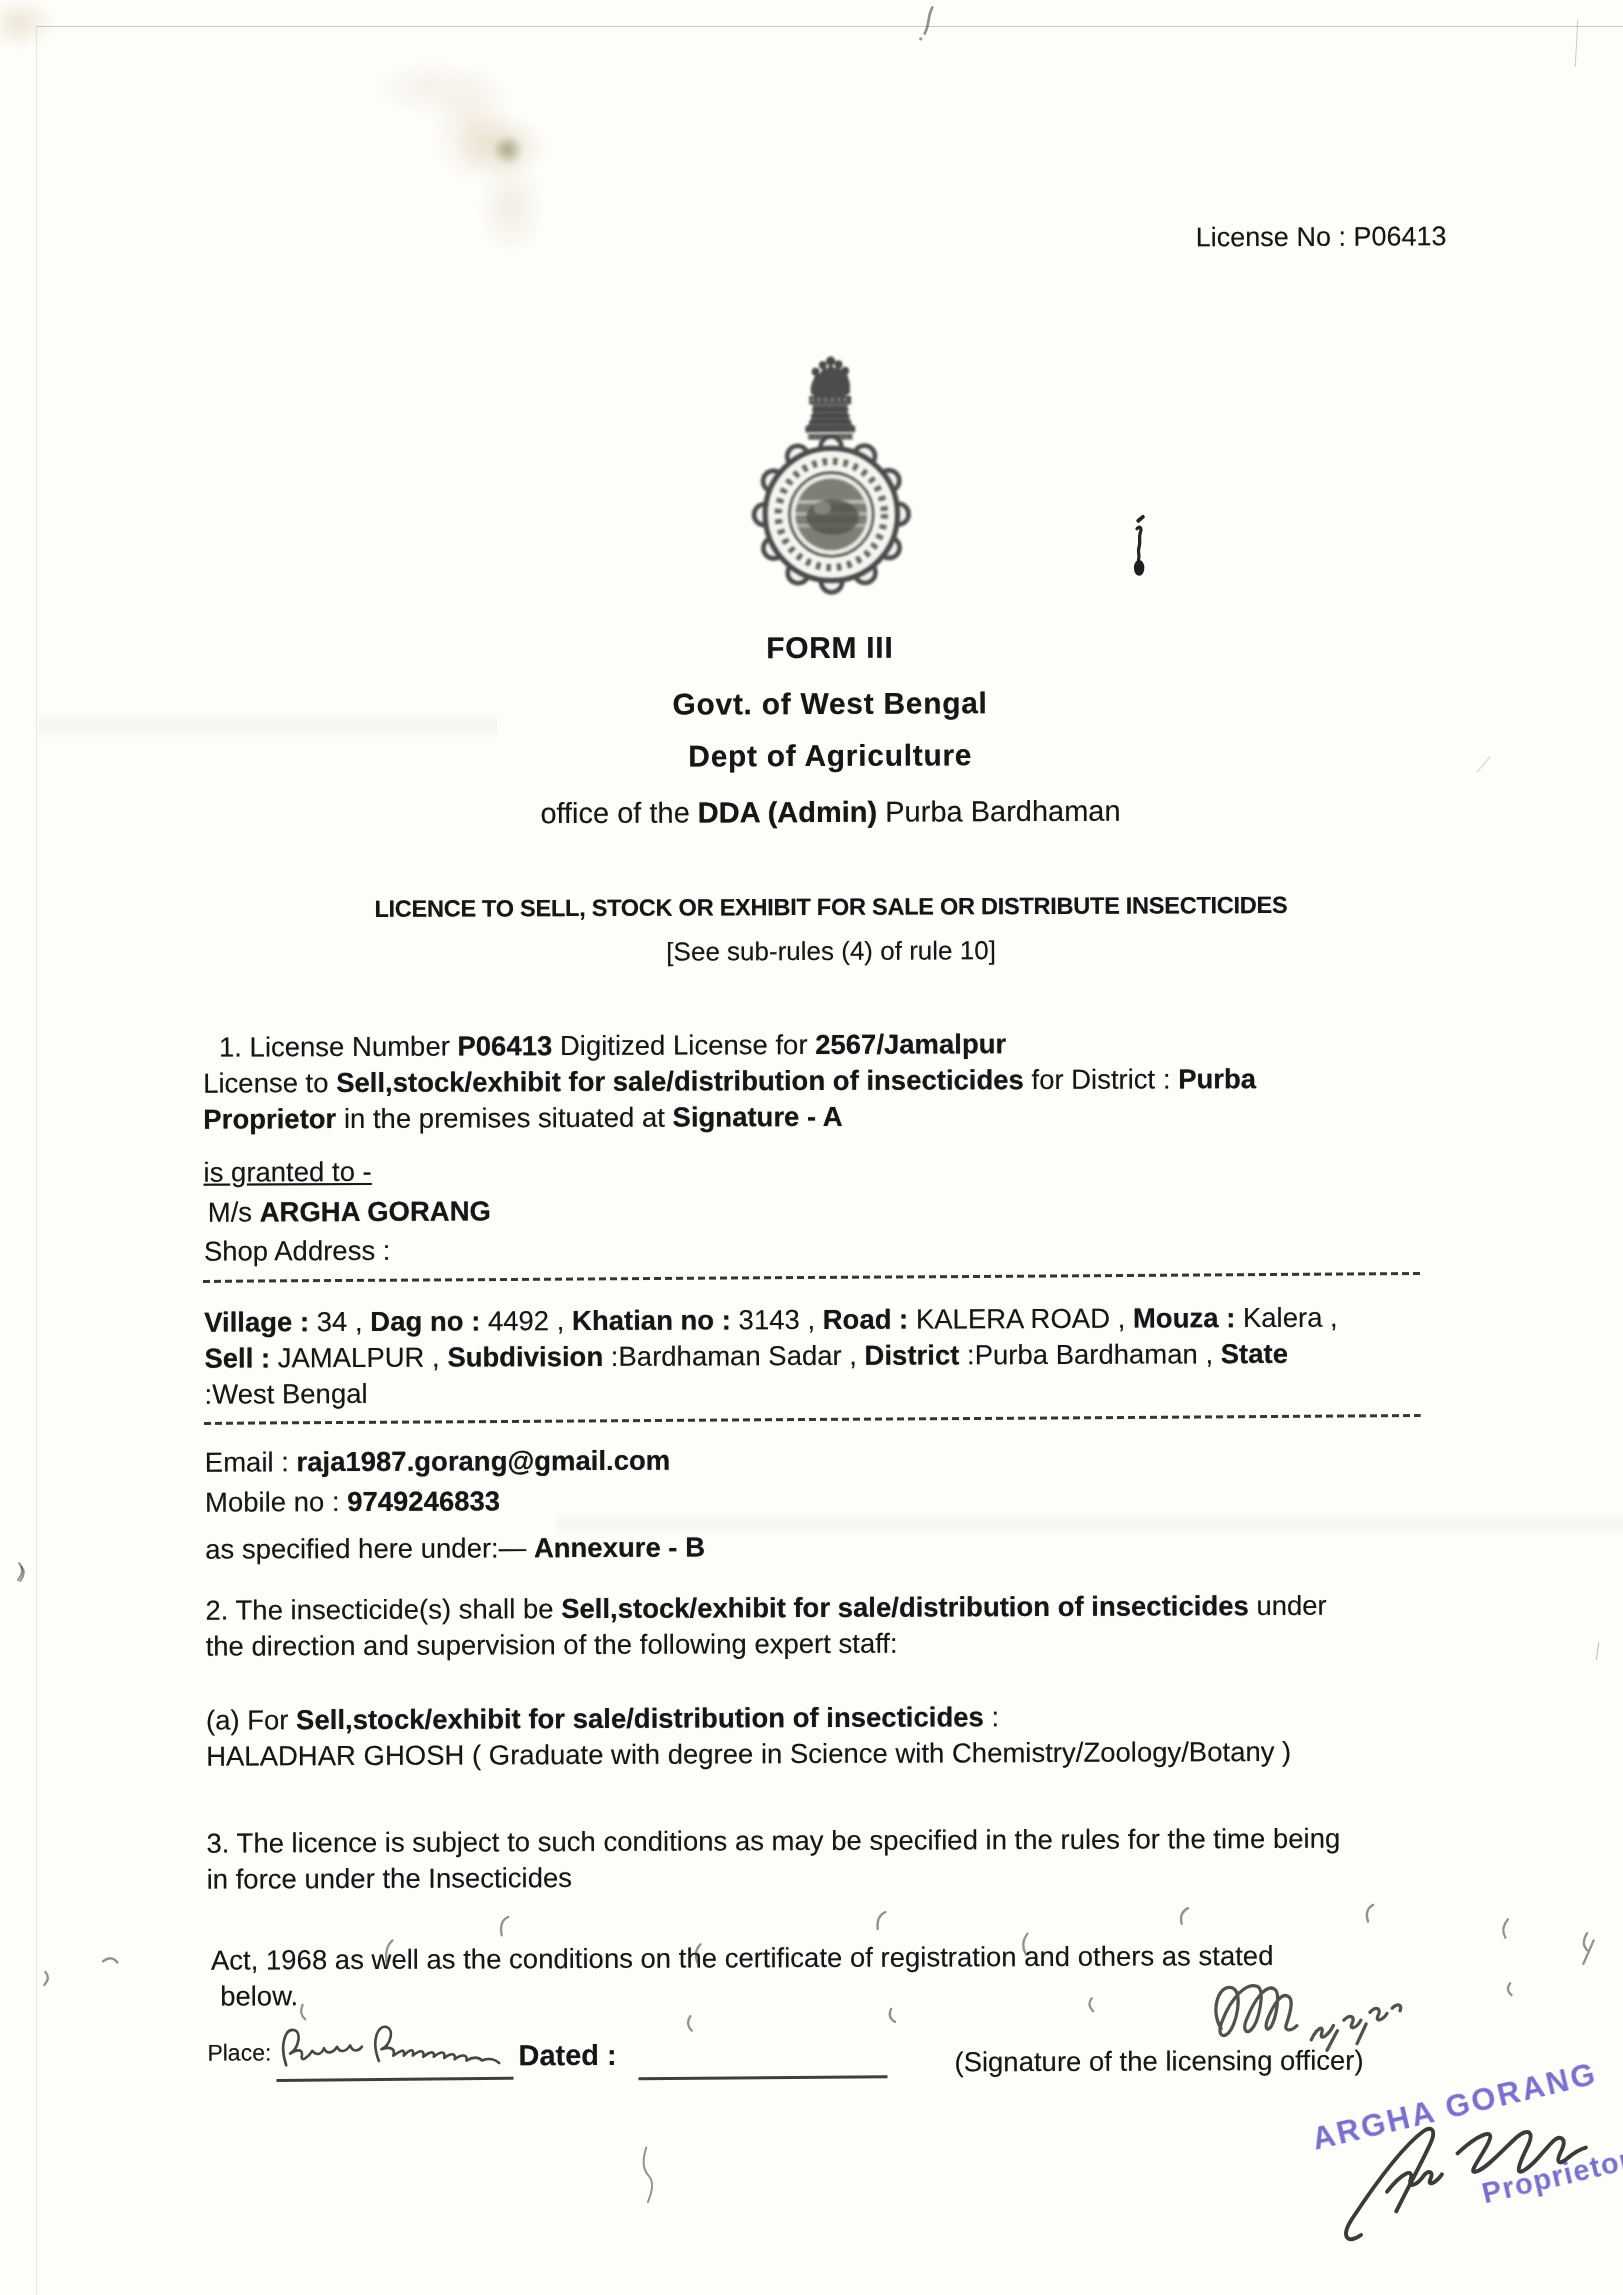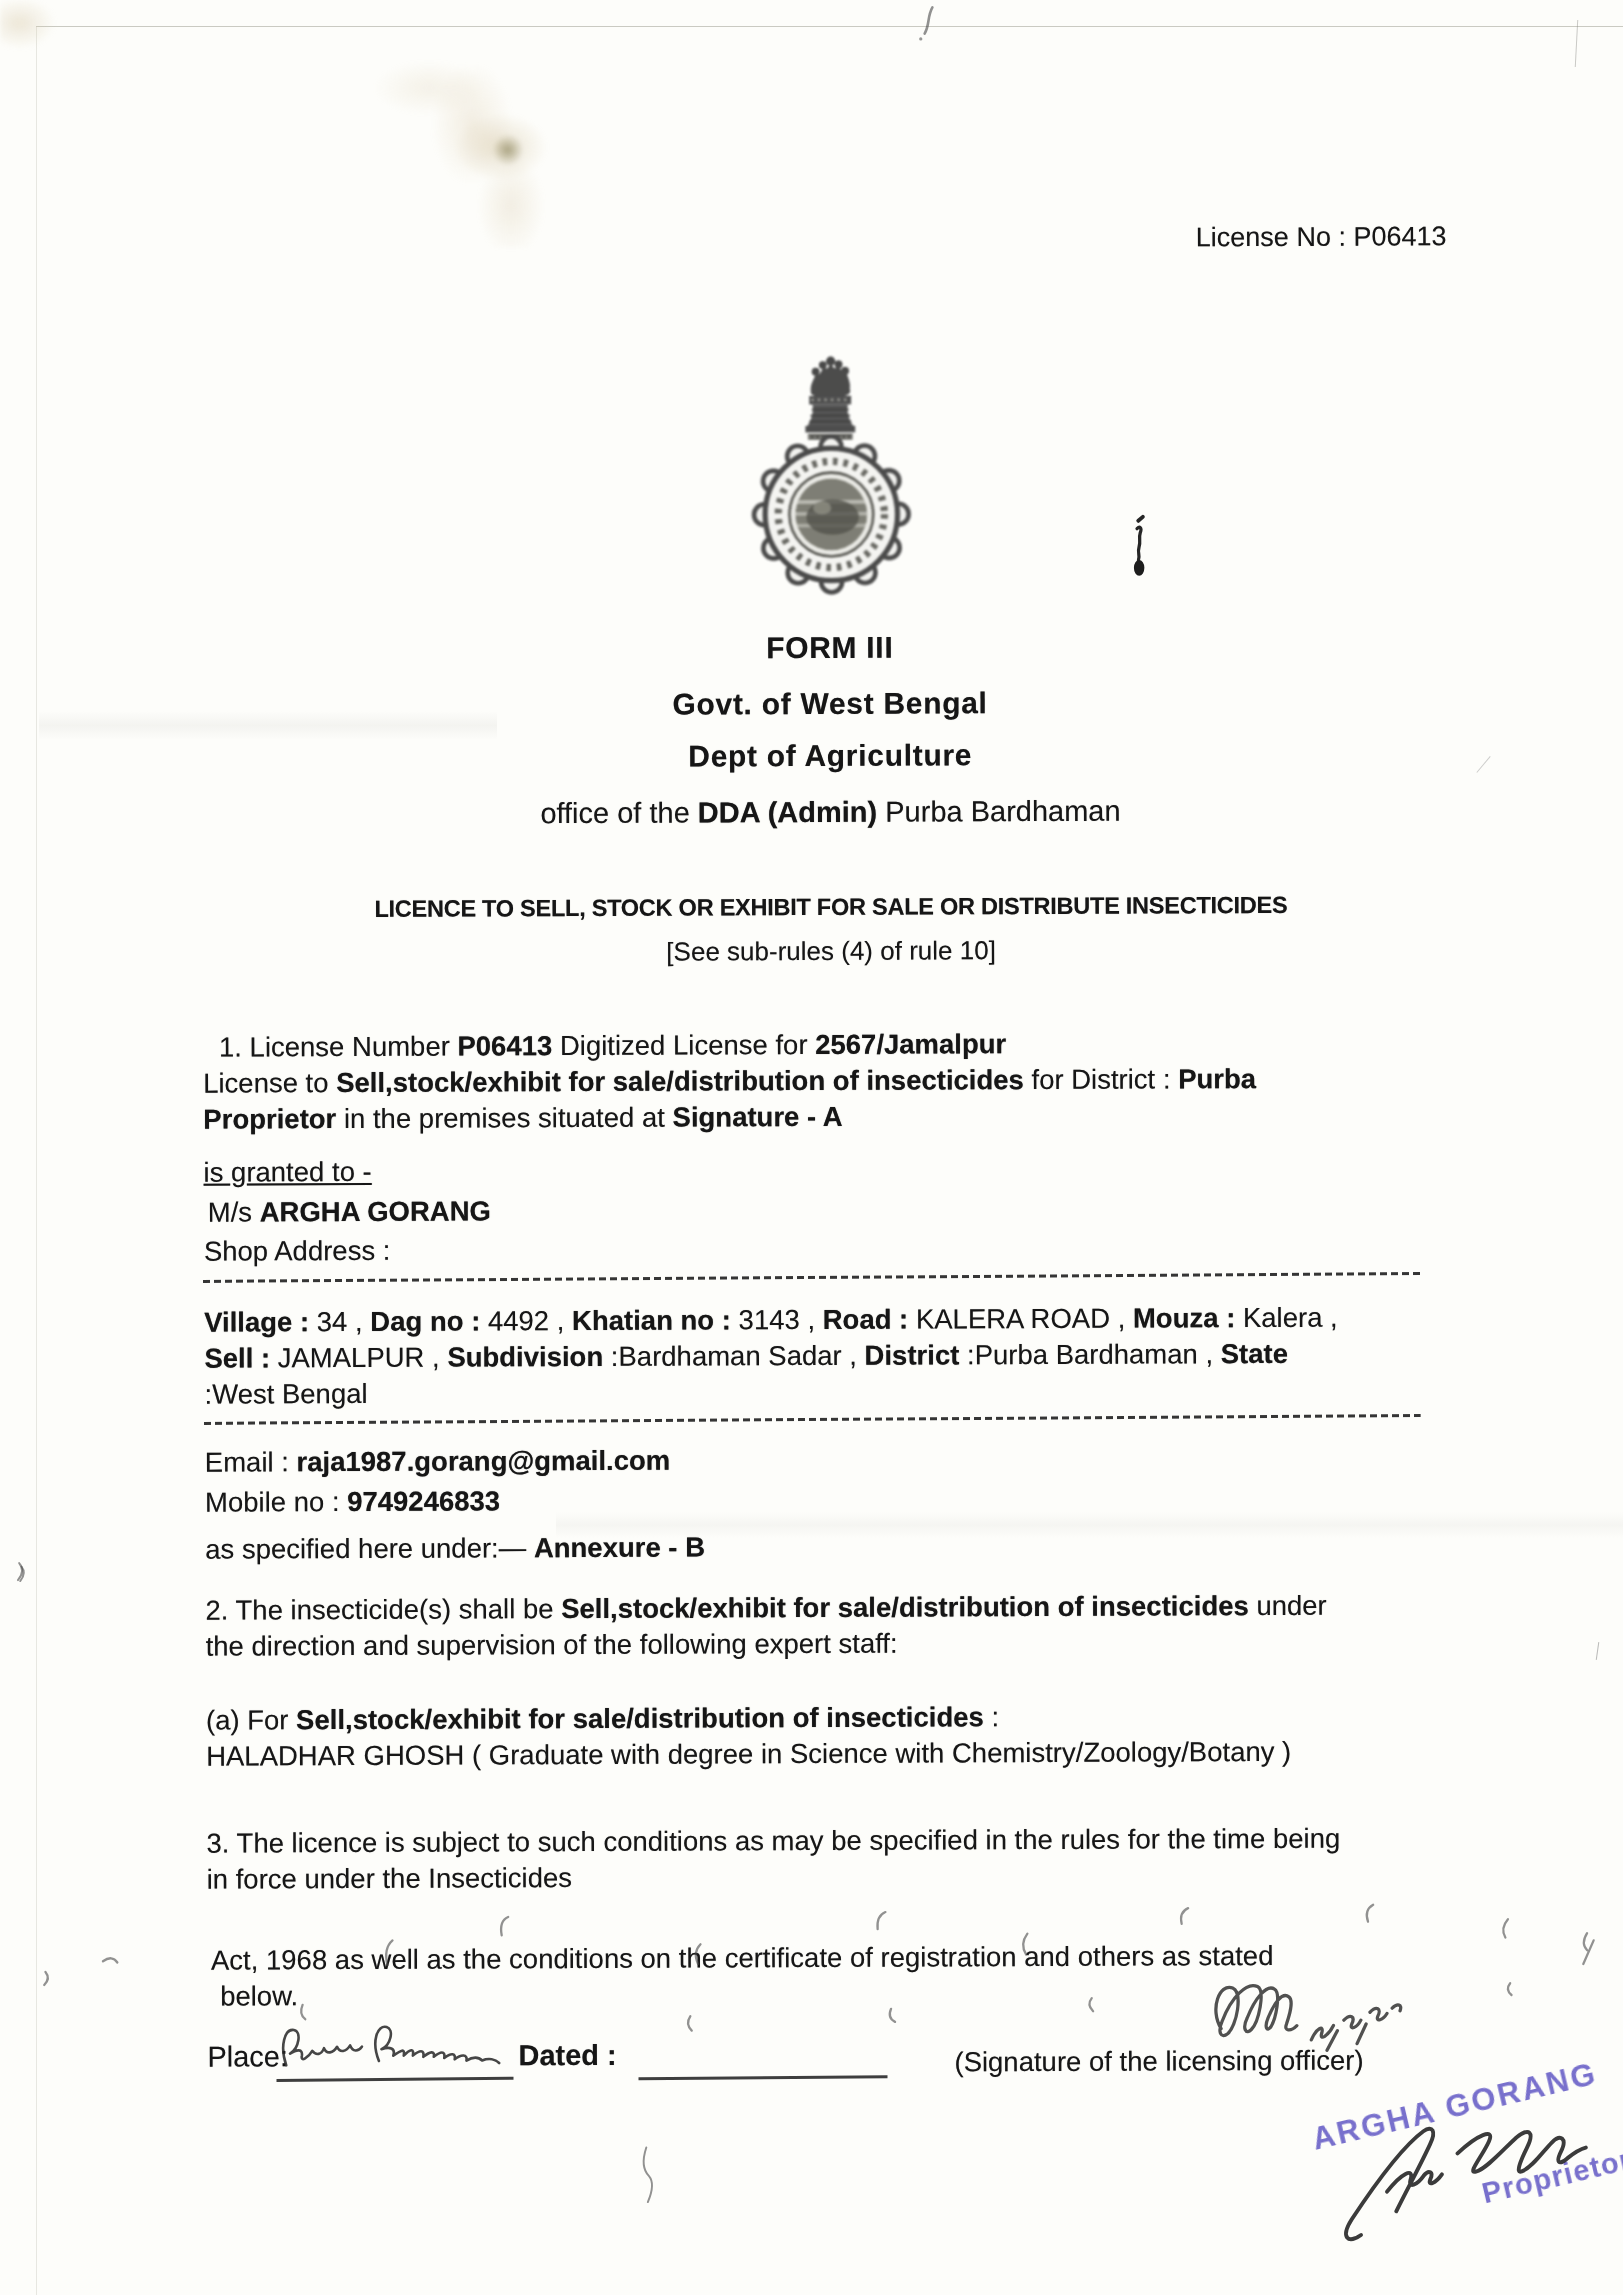--- a/index.html
+++ b/index.html
@@ -150,21 +150,21 @@
     <div class="line" style="left:203px;top:1591px;"><span>2. The insecticide(s) shall be </span><span class="b">Sell,stock/exhibit for sale/distribution of insecticides</span><span> under</span></div>
     <div class="line" style="left:203px;top:1627px;">the direction and supervision of the following expert staff:</div>
     <div class="line" style="left:203px;top:1701px;"><span>(a) For </span><span class="b">Sell,stock/exhibit for sale/distribution of insecticides</span><span> :</span></div>
     <div class="line" style="left:203px;top:1737px;">HALADHAR GHOSH ( Graduate with degree in Science with Chemistry/Zoology/Botany )</div>
 
     <div class="line" style="left:203px;top:1824px;">3. The licence is subject to such conditions as may be specified in the rules for the time being</div>
     <div class="line" style="left:203px;top:1860px;">in force under the Insecticides</div>
     <div class="line" style="left:207px;top:1941px;">Act, 1968 as well as the conditions on the certificate of registration and others as stated</div>
     <div class="line" style="left:216px;top:1977px;">below.</div>
 
-    <div class="line" style="left:203px;top:2037px;font-size:29px;">Place:</div>
+    <div class="line" style="left:203px;top:2037px;font-size:23px;">Place:</div>
     <svg style="left:270px;top:2017px;" width="243" height="58" viewBox="0 0 372 88">
       <path class="ink" stroke-width="4" opacity=".85" d="M18,70 C8,40 16,14 30,16 C42,18 38,44 24,52 C34,46 44,44 42,56 C40,66 52,58 58,48 C64,56 72,54 76,44 C80,54 90,52 96,42 C100,52 110,50 116,40 C120,50 128,50 134,42"></path>
       <path class="ink" stroke-width="4" opacity=".85" d="M160,64 C148,34 158,8 172,12 C184,16 178,40 164,46 C176,42 186,44 182,56 C194,48 200,44 198,56 C208,46 214,44 212,56 C222,48 230,46 228,58 C238,50 246,48 244,58 C254,50 262,48 260,60 C270,52 278,52 276,62 C286,54 296,54 294,64 C304,58 312,58 318,64 C328,60 338,62 344,68"></path>
     </svg>
     <div class="uline" style="left:272px;top:2076px;width:237px;transform:rotate(-0.3deg);"></div>
     <div class="line" style="left:514px;top:2037px;font-size:29px;font-weight:bold;">Dated :</div>
     <div class="uline" style="left:634px;top:2076px;width:249px;transform:rotate(-0.25deg);"></div>
 
     <svg style="left:1197px;top:1965px;" width="216" height="98" viewBox="0 0 330 150">
       <path class="ink" stroke-width="5" opacity=".8" d="M30,100 C12,70 28,30 48,38 C64,45 54,96 40,108 C30,116 24,106 32,88 C46,52 70,28 86,36 C98,42 88,90 76,102 C68,110 62,100 70,84 C82,54 100,32 112,40 C122,46 114,86 106,98 C100,106 96,98 102,84 C112,60 124,44 134,52 C142,58 134,82 130,94 C126,104 136,106 146,96"></path>

